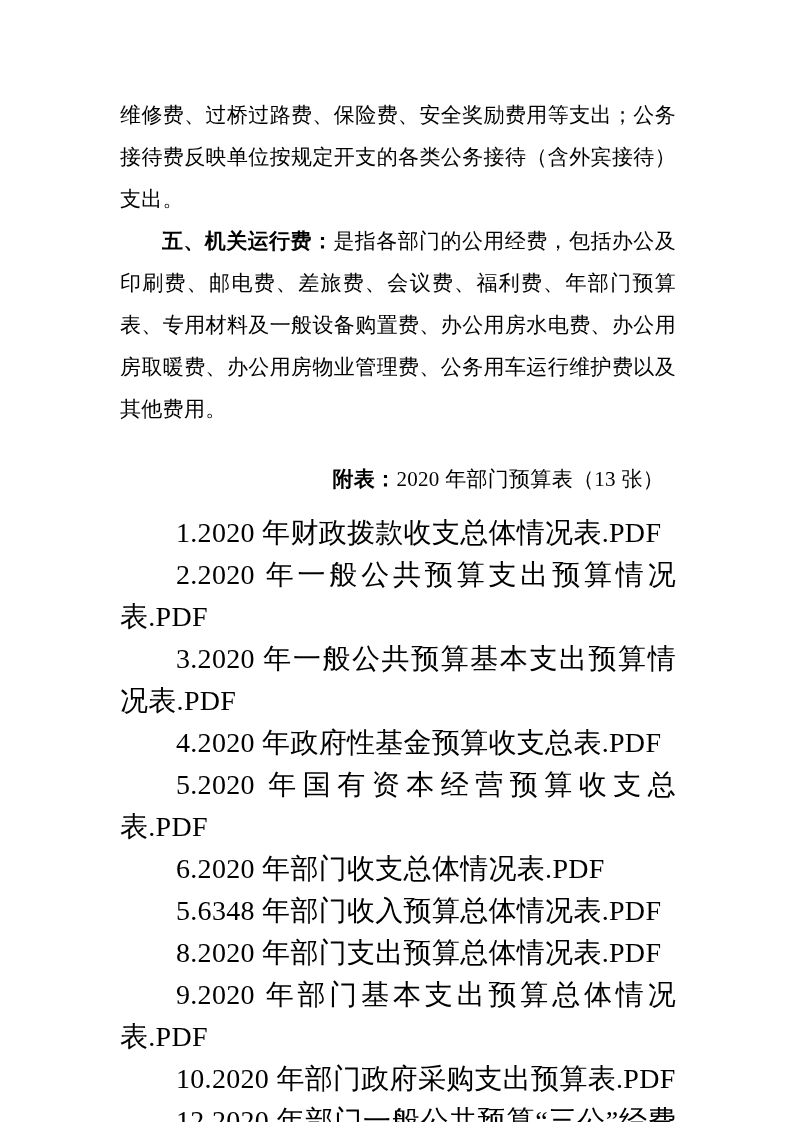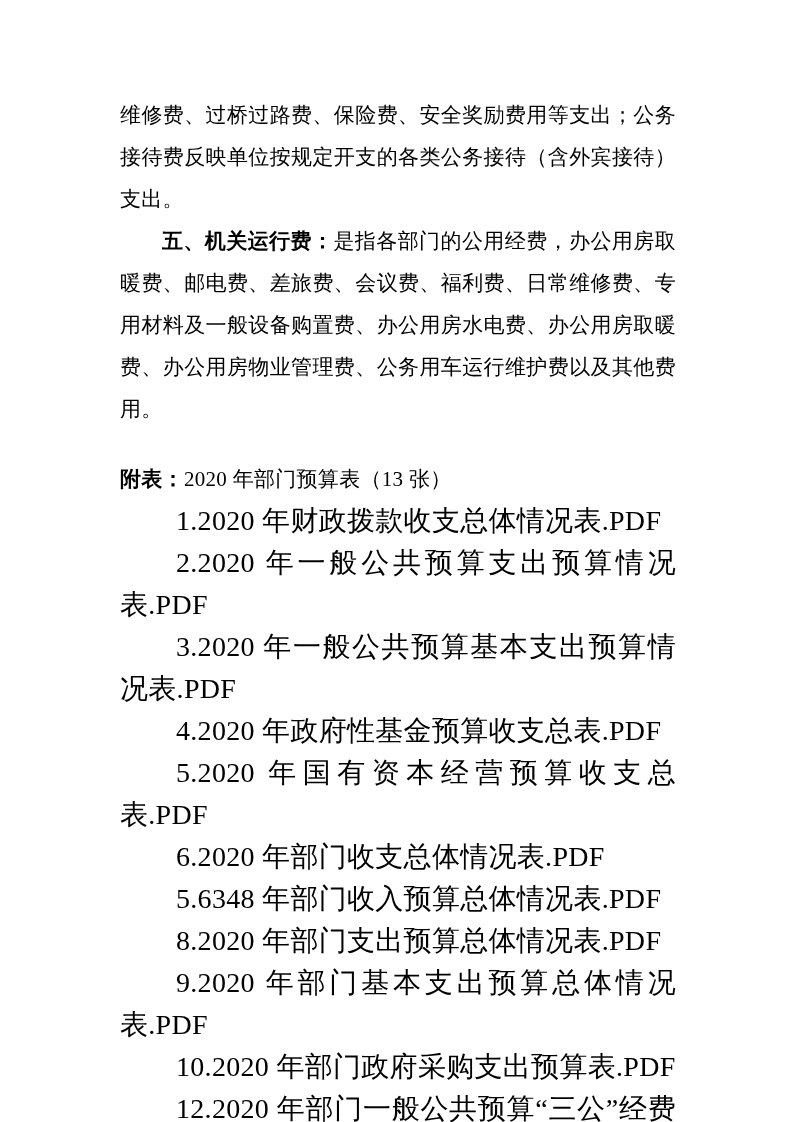--- a/index.html
+++ b/index.html
@@ -29,46 +29,47 @@
       letter-spacing: 0.3px;
     }
     .para.indent {
       text-indent: 2em;
     }
     .para .bold {
       font-weight: bold;
       margin-top: 33px;
     }
     .attach-header {
-      margin: 0;
+      margin: 12px;
       margin-top: 28px;
       font-size: 21px;
       line-height: 42px;
       letter-spacing: 0.3px;
+      text-align: right;
     }
     .attach-header .bold {
       font-weight: bold;
     }
     .attach-item {
       margin: 0;
       font-size: 28px;
       line-height: 42px;
       text-indent: 2em;
       text-align: justify;
       letter-spacing: 0.3px;
     }
   </style>
 </head>
 <body>
 
 <div class="page">
 
   <p class="para">维修费、过桥过路费、保险费、安全奖励费用等支出；公务接待费反映单位按规定开支的各类公务接待（含外宾接待）支出。</p>
 
-  <p class="para indent"><span class="bold">五、机关运行费：</span><span>是指各部门的公用经费，办公用房取暖费、邮电费、差旅费、会议费、福利费、日常维修费、专用材料及一般设备购置费、办公用房水电费、办公用房取暖费、办公用房物业管理费、公务用车运行维护费以及其他费用。</span></p>
+  <p class="para indent"><span class="bold">五、机关运行费：</span><span>是指各部门的公用经费，包括办公及印刷费、邮电费、差旅费、会议费、福利费、年部门预算表、专用材料及一般设备购置费、办公用房水电费、办公用房取暖费、办公用房物业管理费、公务用车运行维护费以及其他费用。</span></p>
 
   <p class="attach-header"><span class="bold">附表：</span><span>2020 年部门预算表（13 张）</span></p>
 
   <p class="attach-item">1.2020 年财政拨款收支总体情况表.PDF</p>
   <p class="attach-item">2.2020 年一般公共预算支出预算情况表.PDF</p>
   <p class="attach-item">3.2020 年一般公共预算基本支出预算情况表.PDF</p>
   <p class="attach-item">4.2020 年政府性基金预算收支总表.PDF</p>
   <p class="attach-item">5.2020 年国有资本经营预算收支总表.PDF</p>
   <p class="attach-item">6.2020 年部门收支总体情况表.PDF</p>
   <p class="attach-item">5.6348 年部门收入预算总体情况表.PDF</p>

